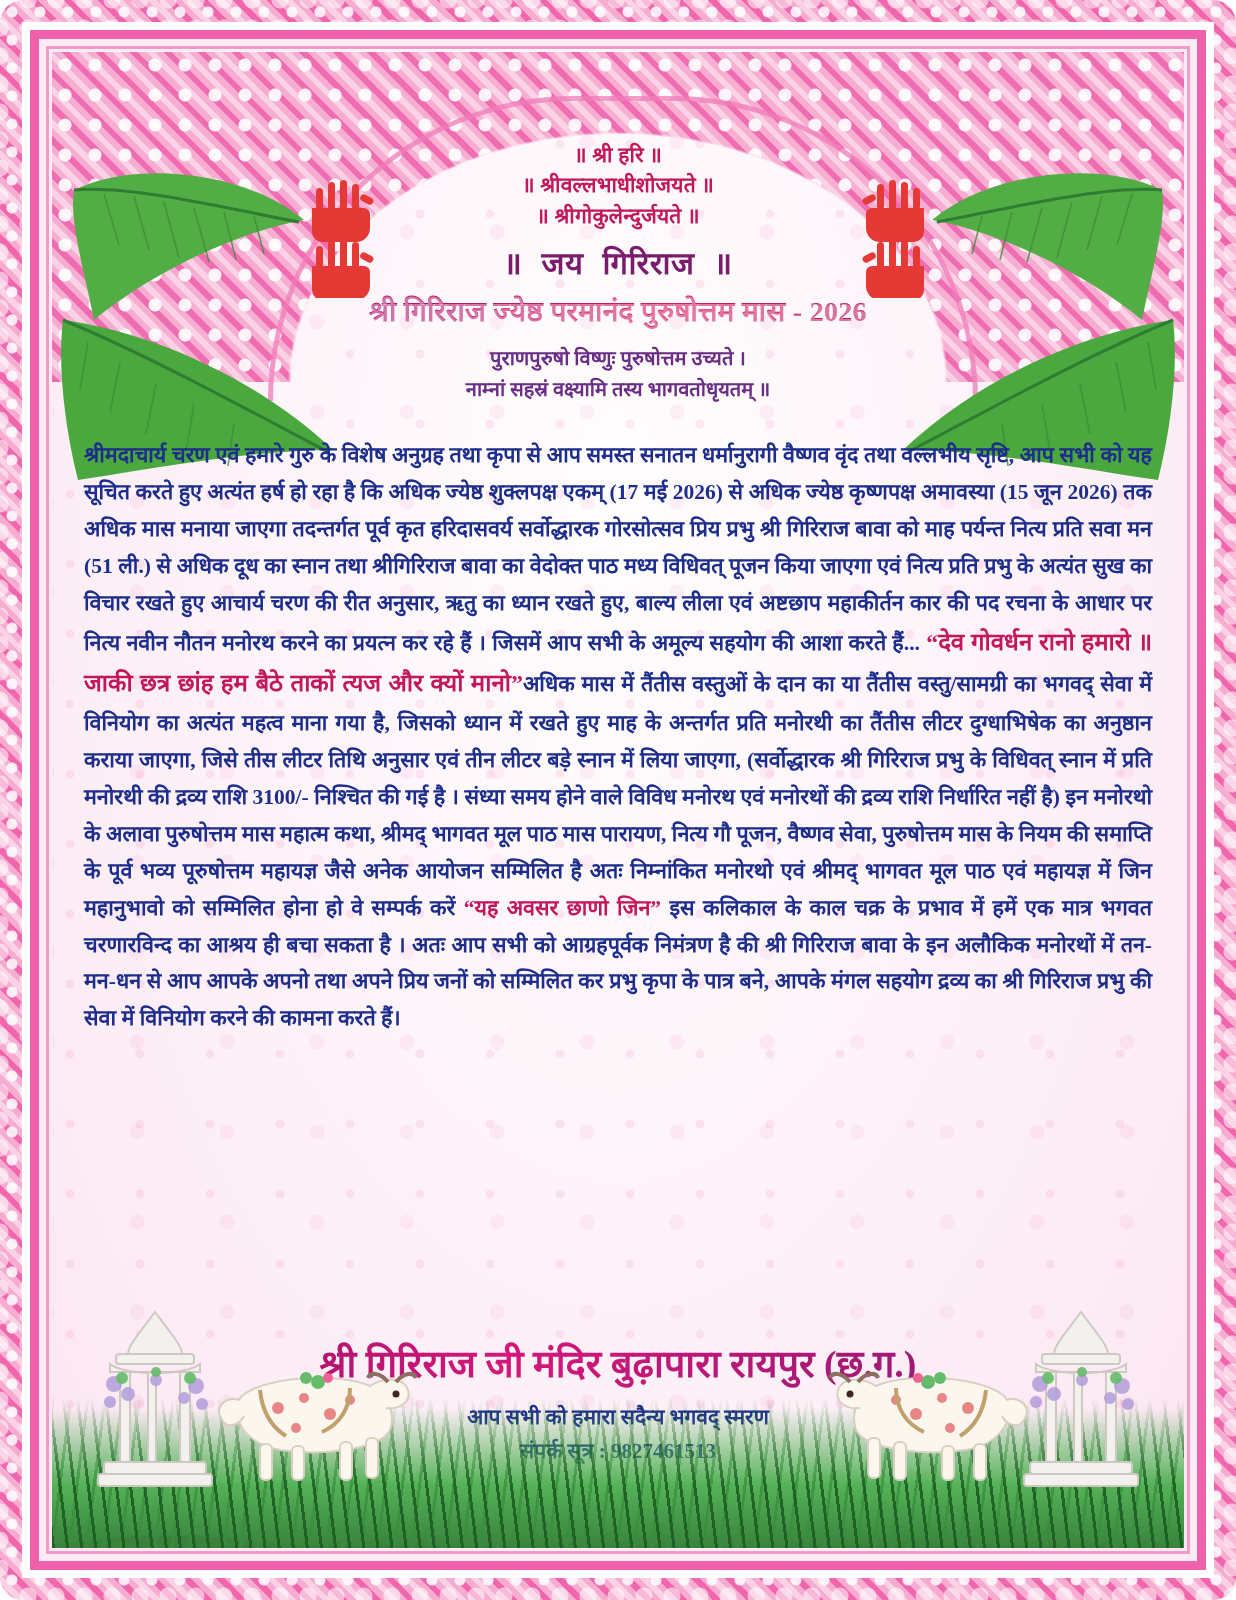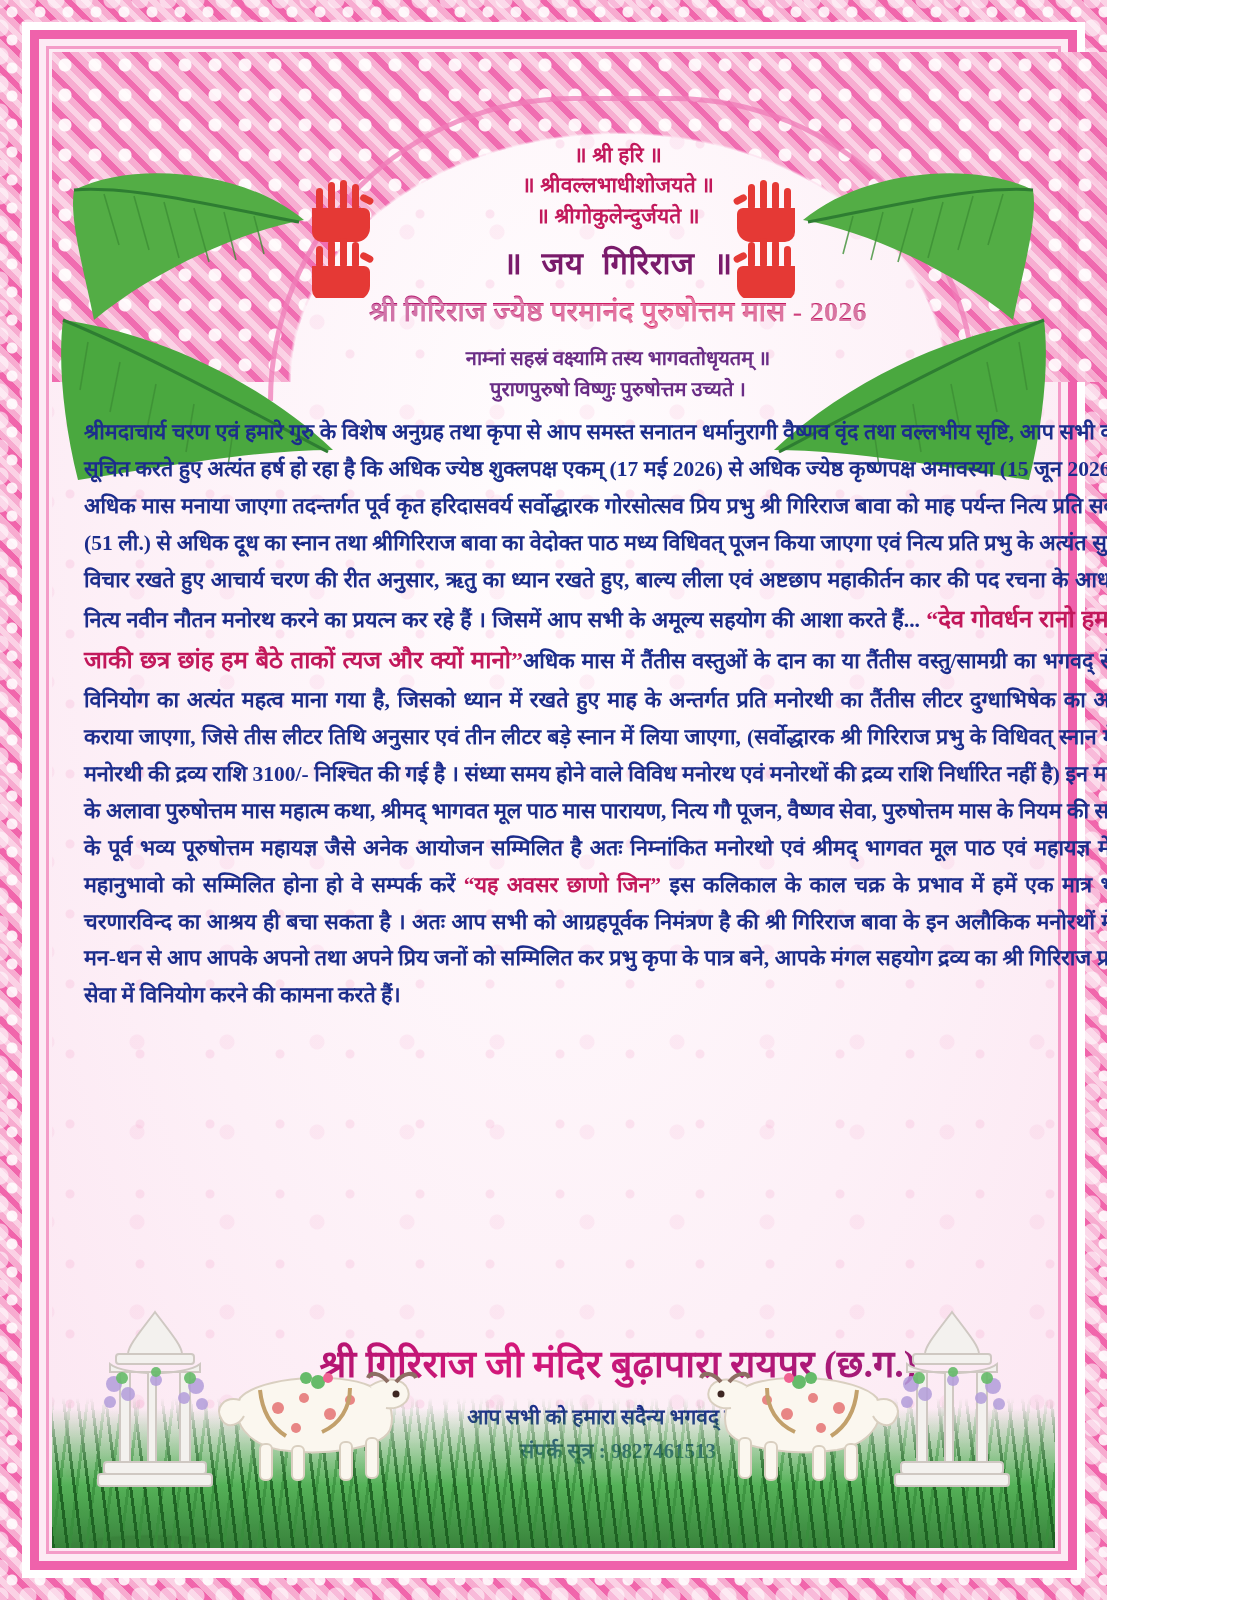--- a/index.html
+++ b/index.html
@@ -2,24 +2,25 @@
 <html><head>
 <meta charset="utf-8">
 <style>
   html,body{margin:0;padding:0;}
   body{
     width:1236px;height:1600px;overflow:hidden;
     font-family:"Liberation Serif", serif;
     background:#ffffff;
   }
   .poster{
-    position:relative;width:1107px;height:1600px;
+    position:relative;width:1236px;height:1600px;
     background:
       radial-gradient(ellipse at 50% 40%, #fffafc 0%, #fdeef6 55%, #fbe3f0 100%);
     overflow:hidden;
+    border-radius:23px;
   }
   
   .frame-outer{
     position:absolute;inset:0;
     background:
       repeating-linear-gradient(45deg, #f05fa8 0 6px, #f7a8ce 6px 12px, #fbd0e4 12px 18px, #f7a8ce 18px 24px);
     opacity:.95;
   }
   .frame-lace{
     position:absolute;inset:0;
@@ -104,21 +105,21 @@
   }
   .shloka{
     margin-top:14px;color:#6a2d86;font-size:20px;font-weight:bold;line-height:1.55;
   }
   .subtitle{
     margin-top:16px;font-size:36px;font-weight:bold;
     background:linear-gradient(90deg,#8a1266 0%,#d4177a 45%,#7d1b74 100%);
     -webkit-background-clip:text;background-clip:text;color:transparent;
   }
   .body-text{
-    margin-top:9px;text-align:justify;text-justify:inter-word;
+    margin-top:32px;text-align:justify;text-justify:inter-word;
     color:#1c2d8c;font-size:21.5px;line-height:1.72;font-weight:bold;
     padding:0 8px;
   }
   .quote{color:#c2185b;font-size:24px;font-weight:bold;}
   .quote2{color:#c2185b;font-weight:bold;}
   .footer{
     position:absolute;left:76px;top:1336px;width:1084px;text-align:center;
   }
   .temple{
     font-size:38px;font-weight:bold;
@@ -269,22 +270,22 @@
       <div>॥ श्री हरि ॥</div>
       <div>॥ श्रीवल्लभाधीशोजयते ॥</div>
       <div>॥ श्रीगोकुलेन्दुर्जयते ॥</div>
     </div>
 
     <div class="jai">॥ जय गिरिराज ॥</div>
 
     <div class="maintitle">श्री गिरिराज ज्येष्ठ परमानंद पुरुषोत्तम मास - 2026</div>
 
     <div class="shloka">
+      <div>पुराणपुरुषो विष्णुः पुरुषोत्तम उच्यते ।</div>
       <div>नाम्नां सहस्रं वक्ष्यामि तस्य भागवतोधृयतम् ॥</div>
-      <div>पुराणपुरुषो विष्णुः पुरुषोत्तम उच्यते ।</div>
     </div>
 
 
     <div class="body-text"><span>श्रीमदाचार्य चरण एवं हमारे गुरु के विशेष अनुग्रह तथा कृपा से आप समस्त सनातन धर्मानुरागी वैष्णव वृंद तथा वल्लभीय सृष्टि, आप सभी को यह सूचित करते हुए अत्यंत हर्ष हो रहा है कि अधिक ज्येष्ठ शुक्लपक्ष एकम् (17 मई 2026) से अधिक ज्येष्ठ कृष्णपक्ष अमावस्या (15 जून 2026) तक अधिक मास मनाया जाएगा तदन्तर्गत पूर्व कृत हरिदासवर्य सर्वोद्धारक गोरसोत्सव प्रिय प्रभु श्री गिरिराज बावा को माह पर्यन्त नित्य प्रति सवा मन (51 ली.) से अधिक दूध का स्नान तथा श्रीगिरिराज बावा का वेदोक्त पाठ मध्य विधिवत् पूजन किया जाएगा एवं नित्य प्रति प्रभु के अत्यंत सुख का विचार रखते हुए आचार्य चरण की रीत अनुसार, ऋतु का ध्यान रखते हुए, बाल्य लीला एवं अष्टछाप महाकीर्तन कार की पद रचना के आधार पर नित्य नवीन नौतन मनोरथ करने का प्रयत्न कर रहे हैं । जिसमें आप सभी के अमूल्य सहयोग की आशा करते हैं... </span><span class="quote">“देव गोवर्धन रानो हमारो ॥ जाकी छत्र छांह हम बैठे ताकों त्यज और क्यों मानो”</span><span>अधिक मास में तैंतीस वस्तुओं के दान का या तैंतीस वस्तु/सामग्री का भगवद् सेवा में विनियोग का अत्यंत महत्व माना गया है, जिसको ध्यान में रखते हुए माह के अन्तर्गत प्रति मनोरथी का तैंतीस लीटर दुग्धाभिषेक का अनुष्ठान कराया जाएगा, जिसे तीस लीटर तिथि अनुसार एवं तीन लीटर बड़े स्नान में लिया जाएगा, (सर्वोद्धारक श्री गिरिराज प्रभु के विधिवत् स्नान में प्रति मनोरथी की द्रव्य राशि 3100/- निश्चित की गई है । संध्या समय होने वाले विविध मनोरथ एवं मनोरथों की द्रव्य राशि निर्धारित नहीं है) इन मनोरथो के अलावा पुरुषोत्तम मास महात्म कथा, श्रीमद् भागवत मूल पाठ मास पारायण, नित्य गौ पूजन, वैष्णव सेवा, पुरुषोत्तम मास के नियम की समाप्ति के पूर्व भव्य पूरुषोत्तम महायज्ञ जैसे अनेक आयोजन सम्मिलित है अतः निम्नांकित मनोरथो एवं श्रीमद् भागवत मूल पाठ एवं महायज्ञ में जिन महानुभावो को सम्मिलित होना हो वे सम्पर्क करें </span><span class="quote2">“यह अवसर छाणो जिन”</span><span> इस कलिकाल के काल चक्र के प्रभाव में हमें एक मात्र भगवत चरणारविन्द का आश्रय ही बचा सकता है । अतः आप सभी को आग्रहपूर्वक निमंत्रण है की श्री गिरिराज बावा के इन अलौकिक मनोरथों में तन-मन-धन से आप आपके अपनो तथा अपने प्रिय जनों को सम्मिलित कर प्रभु कृपा के पात्र बने, आपके मंगल सहयोग द्रव्य का श्री गिरिराज प्रभु की सेवा में विनियोग करने की कामना करते हैं।</span></div>
 
   </div>
 
   <div class="footer">
     <div class="temple">श्री गिरिराज जी मंदिर बुढ़ापारा रायपुर (छ.ग.)</div>
     <div class="smaran">आप सभी को हमारा सदैन्य भगवद् स्मरण</div>

